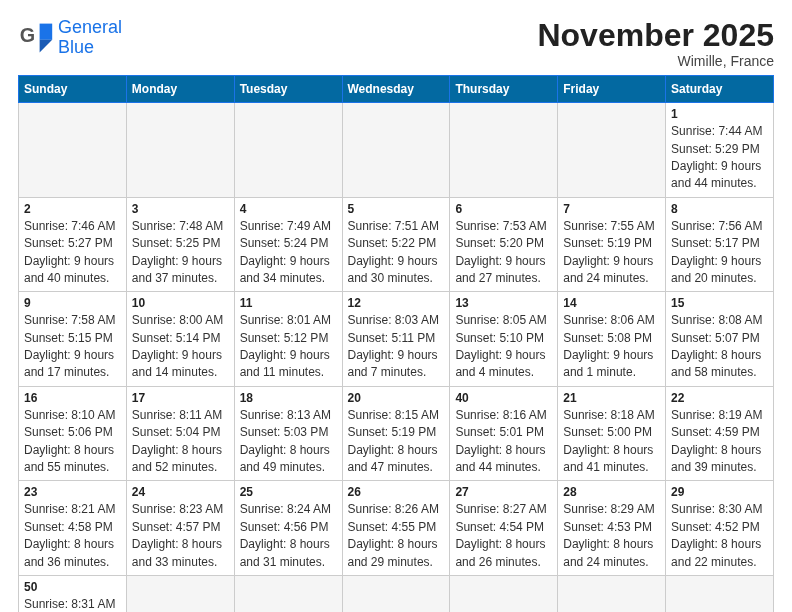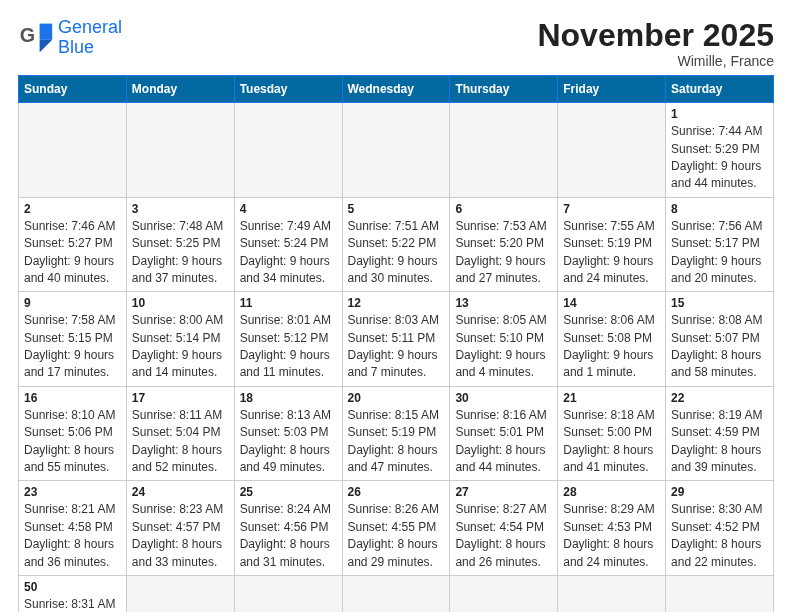--- a/index.html
+++ b/index.html
@@ -270,21 +270,21 @@
 and 49 minutes.</div>
           </td>
           <td>
             <div class="day-num">20</div>
             <div class="day-info">Sunrise: 8:15 AM
 Sunset: 5:19 PM
 Daylight: 8 hours
 and 47 minutes.</div>
           </td>
           <td>
-            <div class="day-num">30</div>
+            <div class="day-num">40</div>
             <div class="day-info">Sunrise: 8:16 AM
 Sunset: 5:01 PM
 Daylight: 8 hours
 and 44 minutes.</div>
           </td>
           <td>
             <div class="day-num">21</div>
             <div class="day-info">Sunrise: 8:18 AM
 Sunset: 5:00 PM
 Daylight: 8 hours

